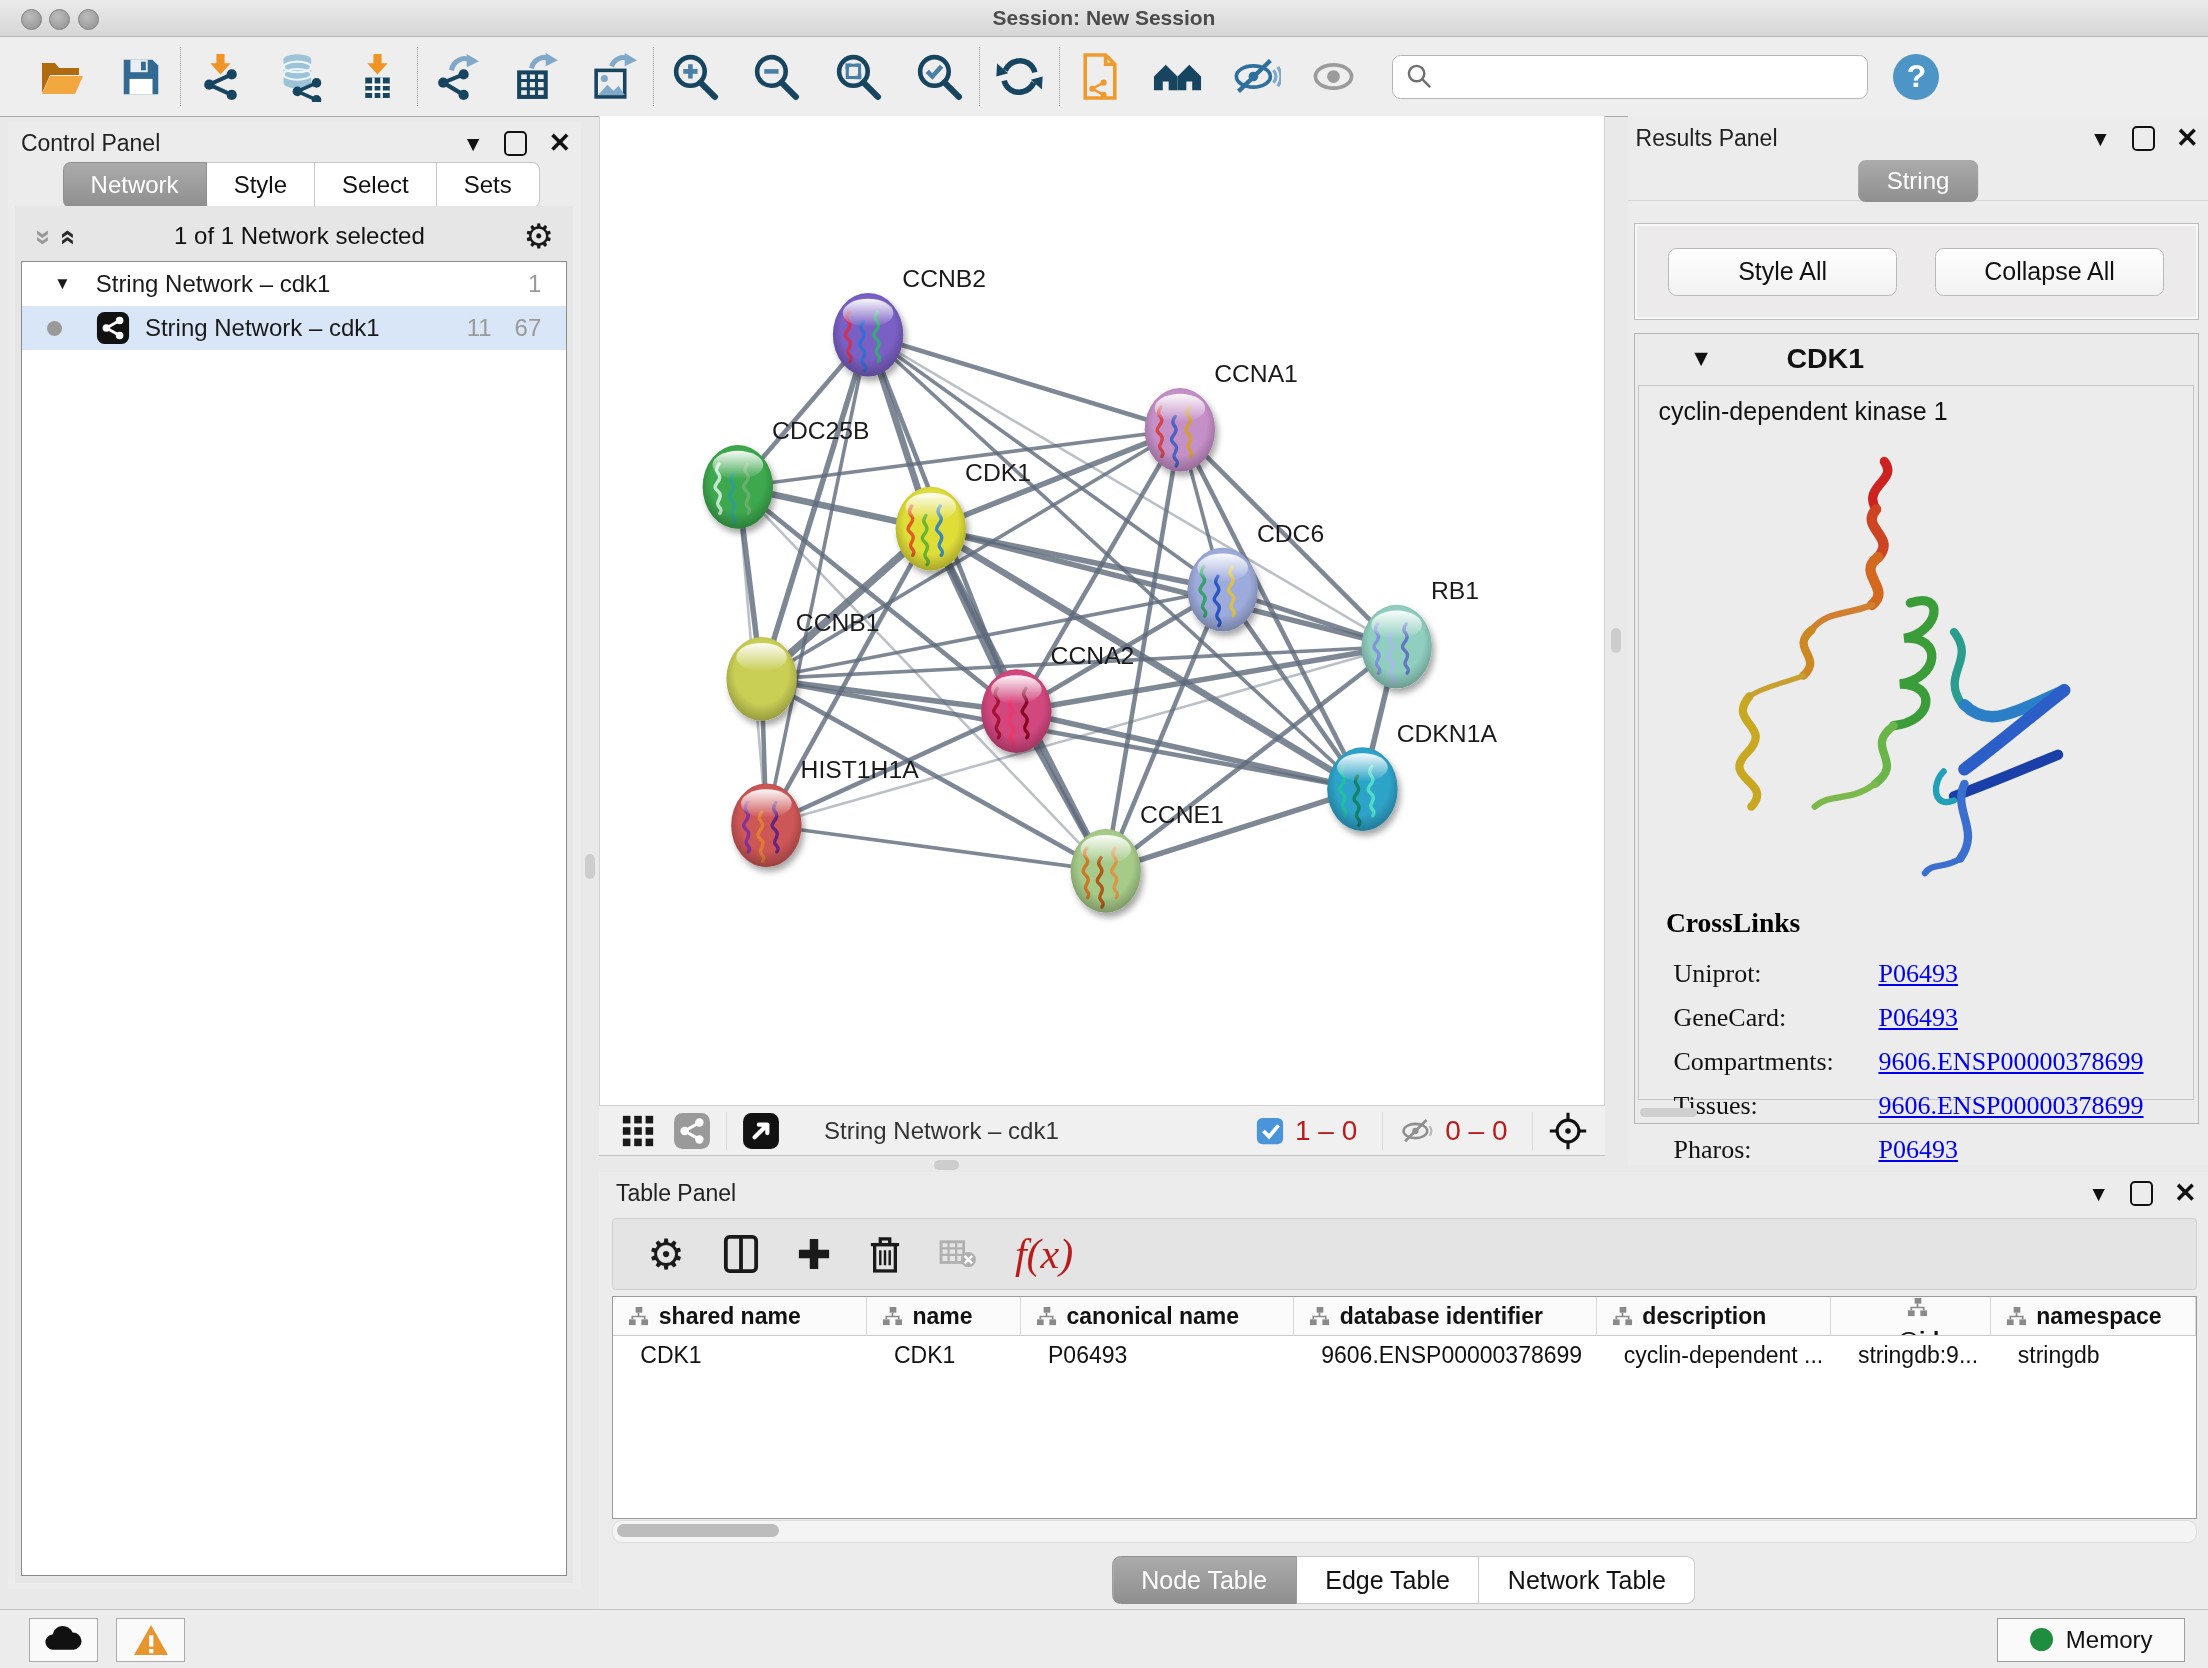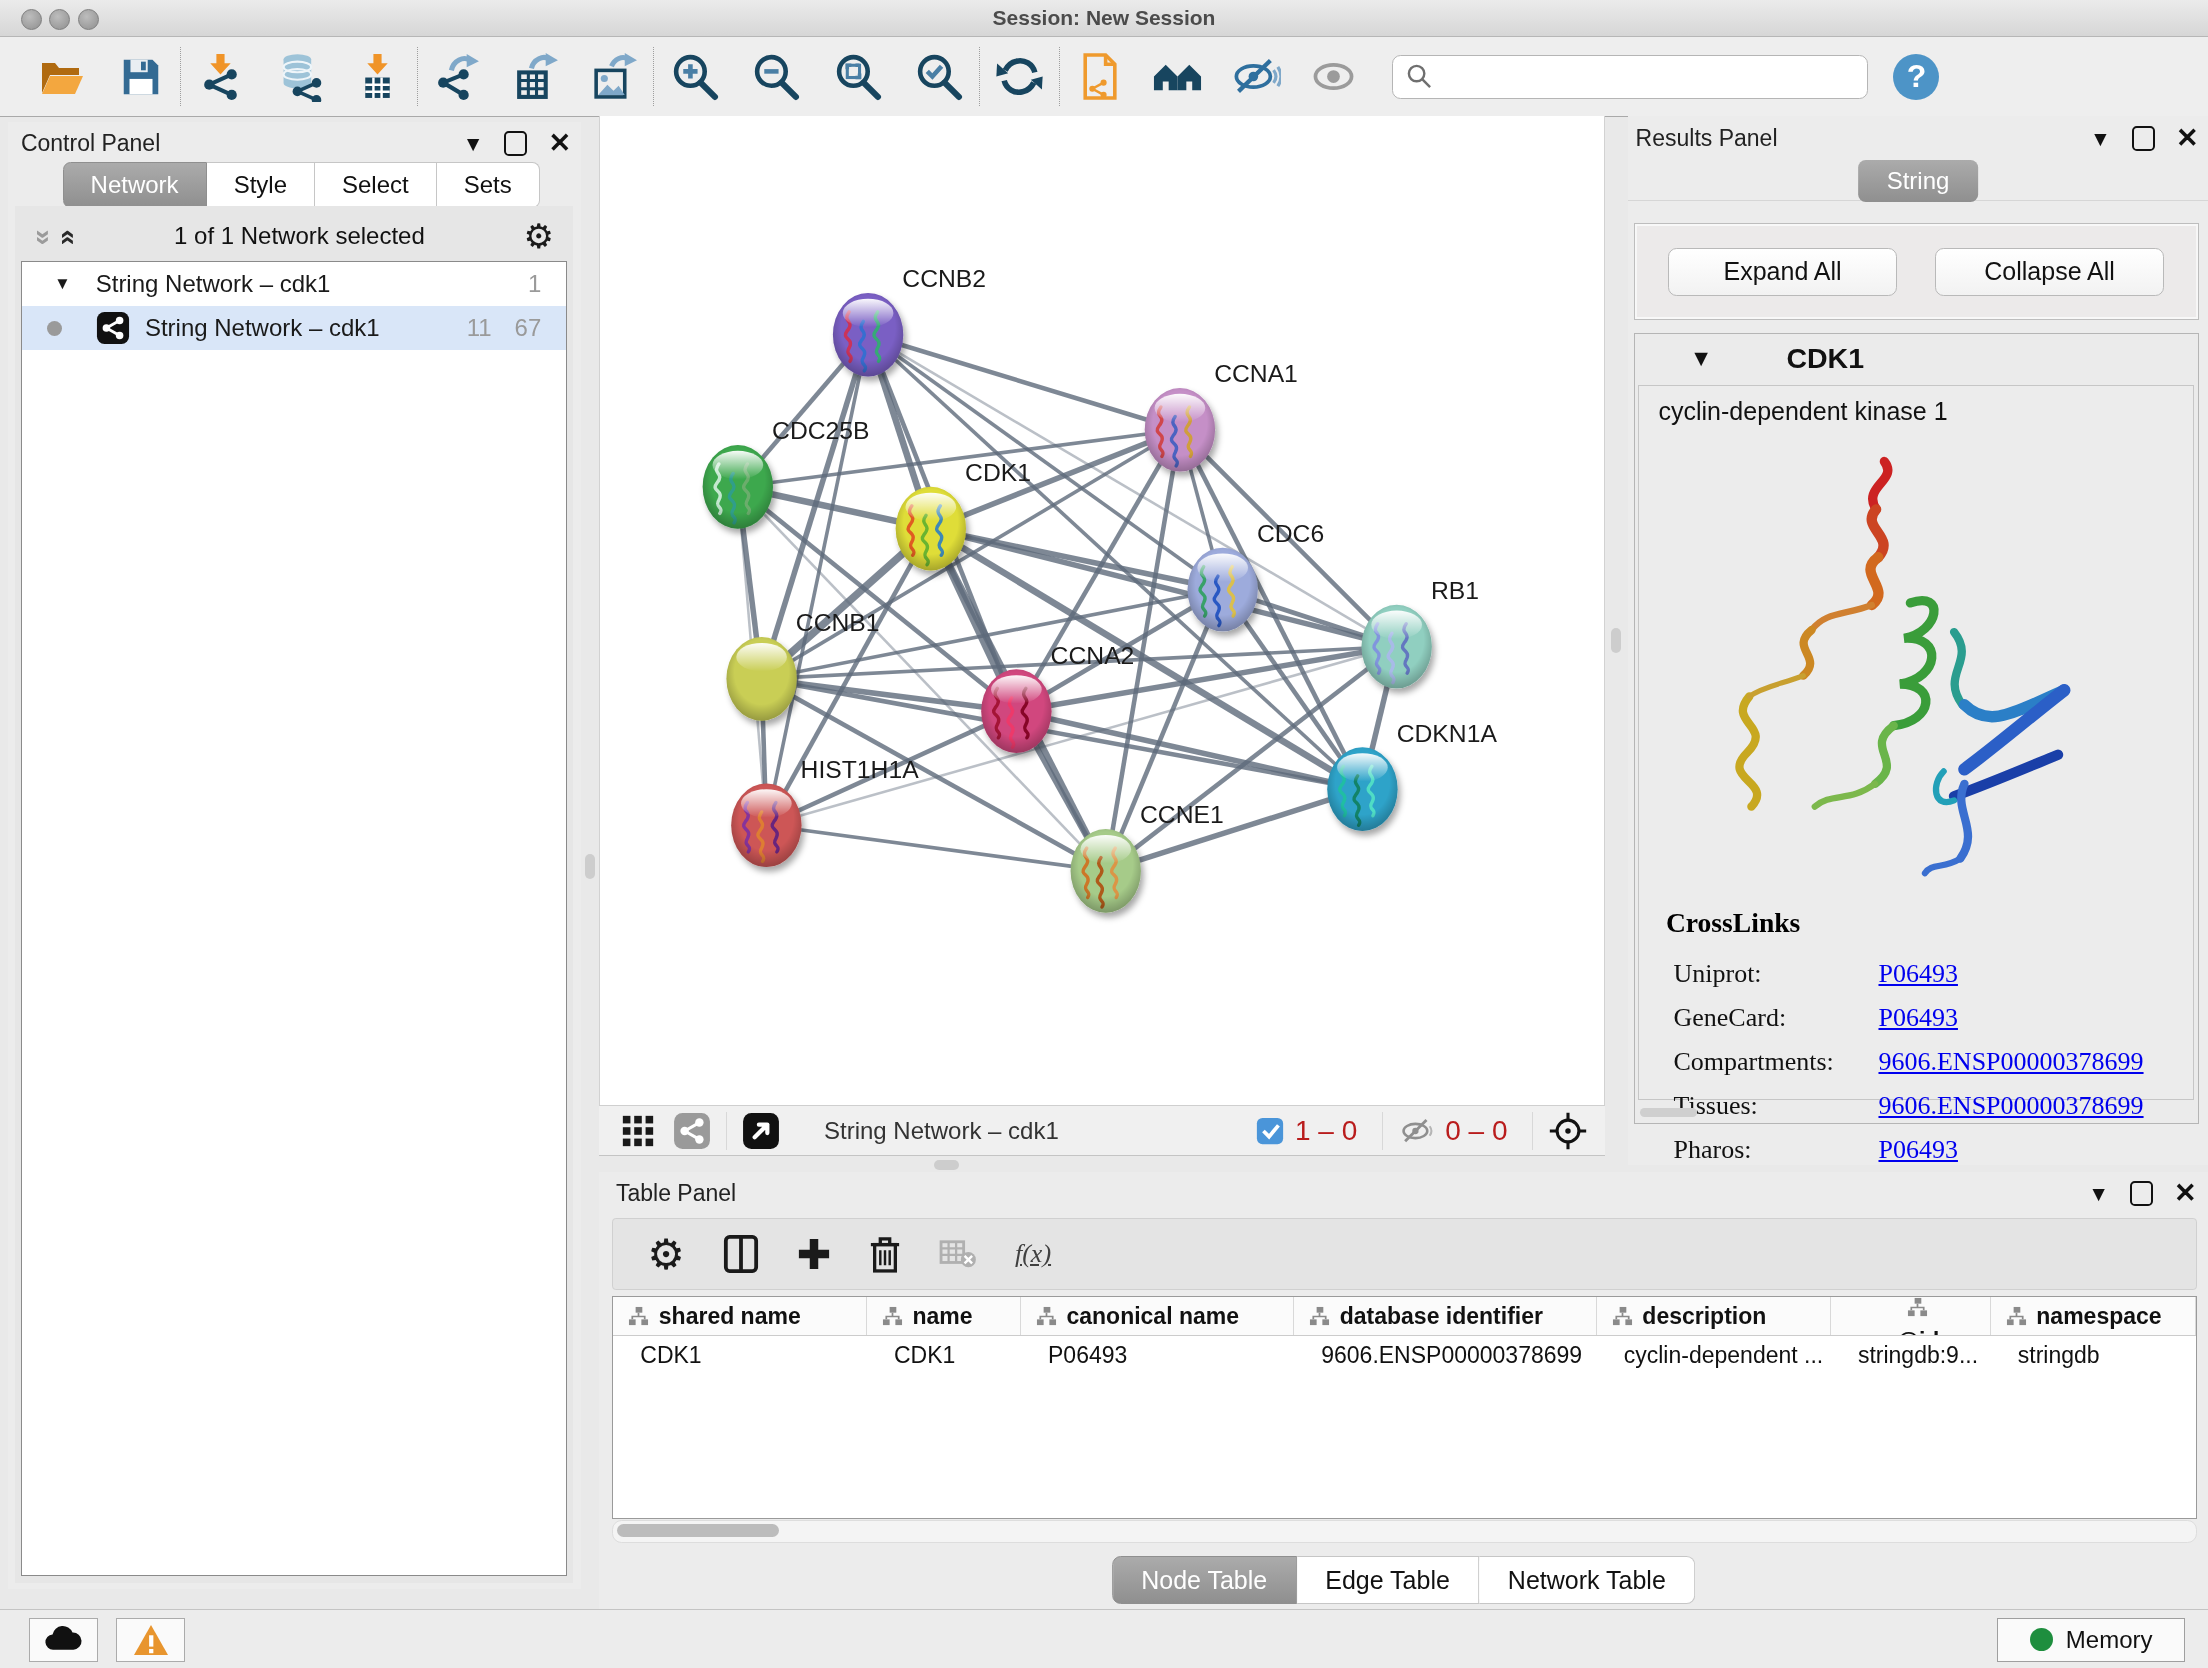--- a/index.html
+++ b/index.html
@@ -86,21 +86,21 @@
   .cl-label{width:205px;color:#111;}
   .cl-value{color:#0000ee;text-decoration:underline;}
   #rp-hthumb{position:absolute;left:5.7px;bottom:5.7px;width:57px;height:9.5px;background:#cfcfcf;border-radius:4.8px;}
 
   
   #table-panel{position:absolute;left:599px;top:1172px;width:1609px;height:438px;background:#ececec;}
   #tp-header{position:absolute;left:17px;right:11.4px;top:5.7px;height:32px;display:flex;align-items:center;justify-content:space-between;}
   #tp-toolbar{position:absolute;left:13.3px;right:11.4px;top:46px;height:72px;background:#e4e4e4;border:1px solid #d0d0d0;
     border-radius:3.8px;display:flex;align-items:center;gap:38px;padding-left:34px;box-sizing:border-box;}
   .tp-icon{display:flex;align-items:center;justify-content:center;}
-  #fx-label{font-family:"Liberation Serif",serif;font-style:italic;font-size:26px;color:#404040;text-decoration:underline;}
+  #fx-label{font-family:"Liberation Serif",serif;font-style:italic;font-size:42px;color:#b91c1c;}
   #tp-table{position:absolute;left:13.3px;right:11.4px;top:124px;height:221px;background:#fff;border:1.9px solid #9a9a9a;overflow:hidden;}
   #tp-cols{display:flex;height:38px;background:#fbfbfb;border-bottom:1.9px solid #cccccc;}
   .tp-col{display:flex;align-items:center;font-size:23px;color:#111;box-sizing:border-box;border-right:1.9px solid #d9d9d9;
     padding-left:15px;gap:9.5px;white-space:nowrap;overflow:hidden;font-weight:bold;}
   .tp-col svg{flex:0 0 auto;}
   #tp-rows .tp-row{display:flex;height:38px;}
   .tp-cell{font-size:23px;color:#111;box-sizing:border-box;padding-left:27px;display:flex;align-items:center;
     white-space:nowrap;overflow:hidden;}
   #tp-hscroll{position:absolute;left:13.3px;right:11.4px;top:348px;height:21px;background:#f4f4f4;border:1px solid #ddd;border-radius:9.5px;}
   #tp-hthumb{position:absolute;left:3.8px;top:2.9px;width:162px;height:13.3px;background:#bcbcbc;border-radius:7.6px;}
@@ -625,21 +625,21 @@
         <span class="float-box"></span>
         <span class="close-x">✕</span>
       </span>
     </div>
     <div id="rp-content-line"></div>
     <div id="rp-tab">
       <span>String</span>
     </div>
     <div id="rp-buttons">
       <div class="rp-btn">
-        <span>Expand All</span>
+        <span>Style All</span>
       </div>
       <div class="rp-btn">
         <span>Collapse All</span>
       </div>
     </div>
     <div id="rp-entry">
       <div id="rp-entry-header">
         <span id="rp-entry-caret">▼</span>
         <span id="rp-entry-name">CDK1</span>
       </div>

